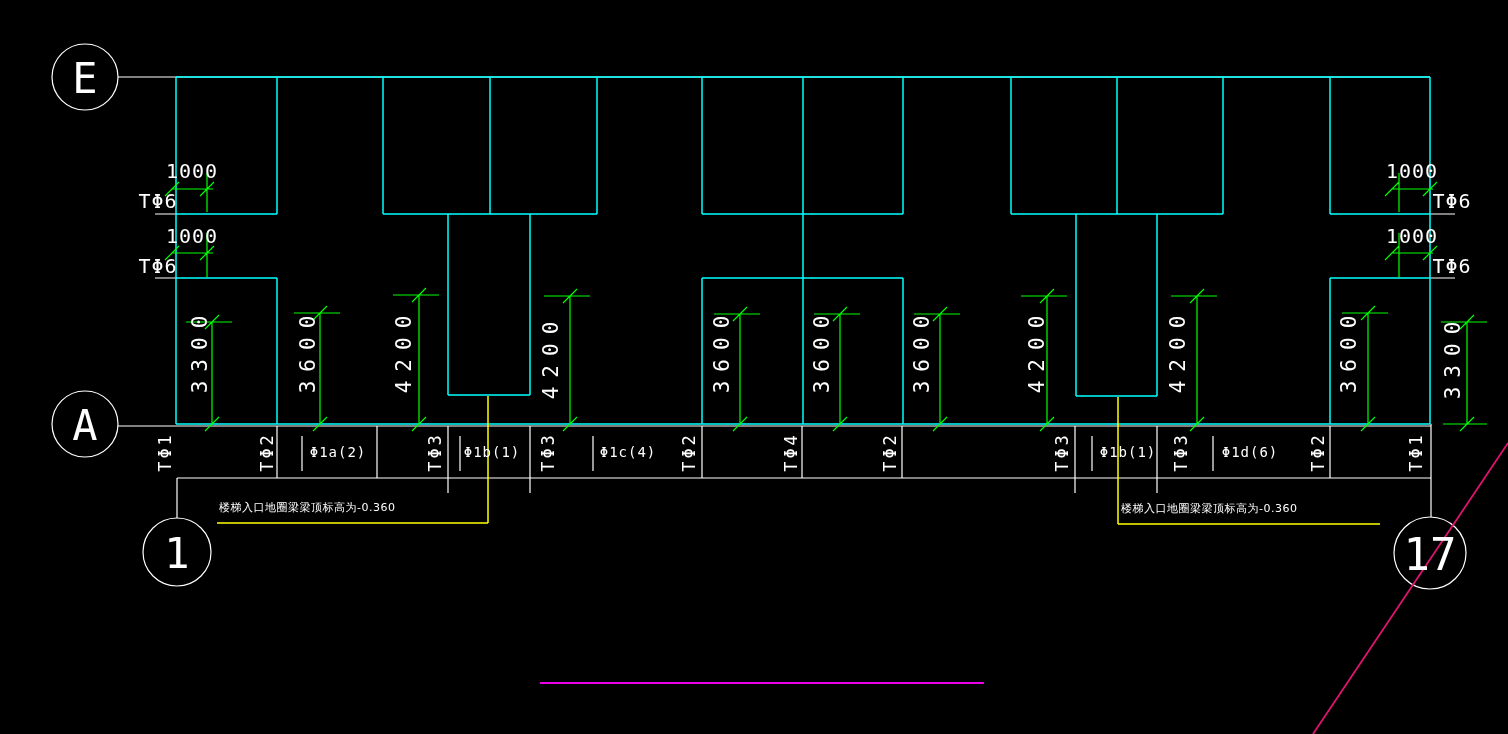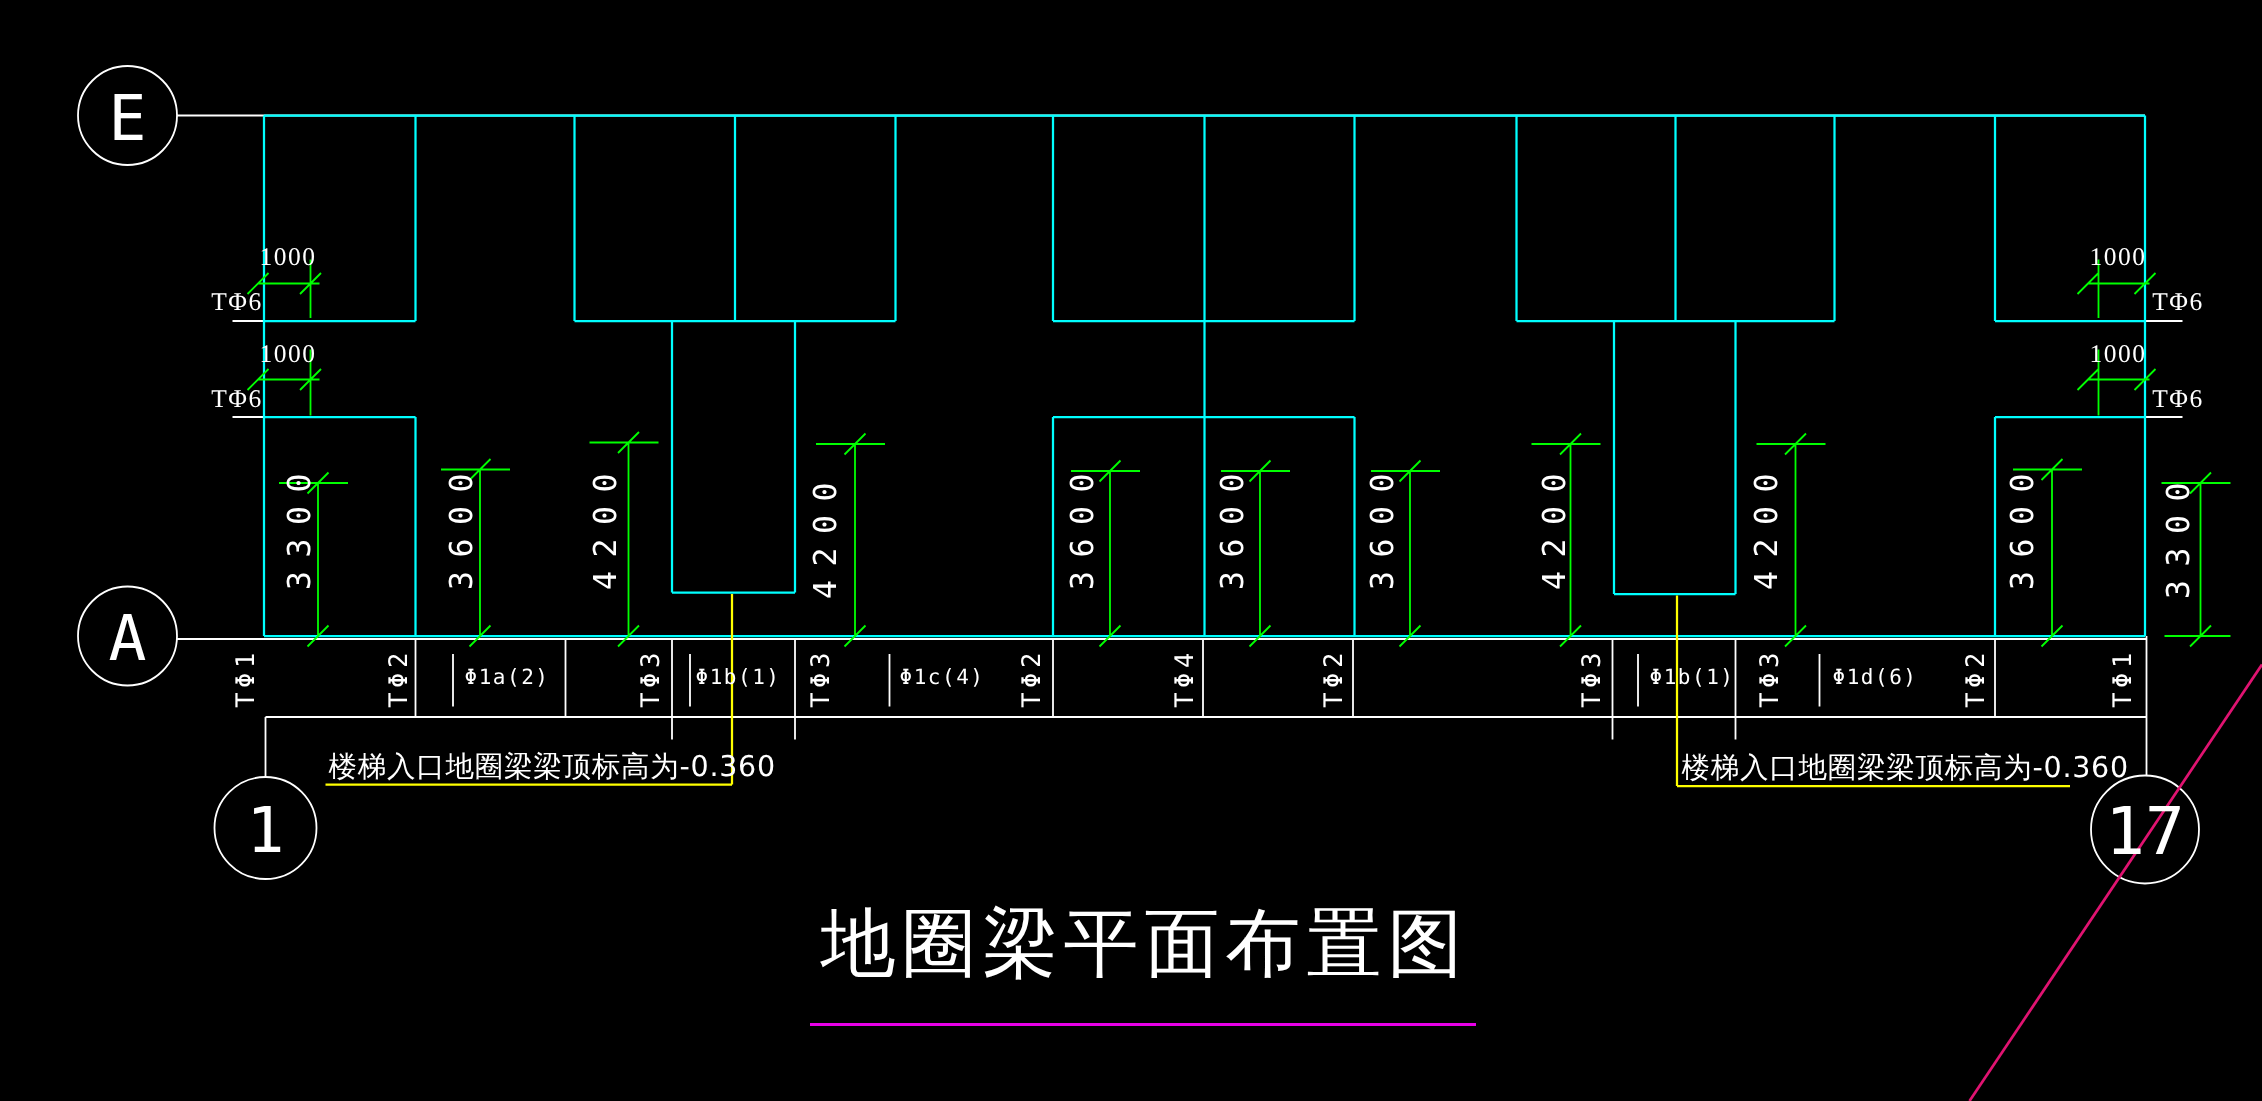--- a/index.html
+++ b/index.html
@@ -7,22 +7,22 @@
     position:relative;width:1508px;height:734px;background:var(--background,#000);
     overflow:hidden;font-family:"DejaVu Sans Mono","Liberation Mono",monospace;
   }
   .canvas svg{position:absolute;left:0;top:0;}
   .lbl{position:absolute;color:#fff;white-space:nowrap;line-height:1;
        transform:translate(-50%,-50%);font-family:"DejaVu Sans Mono","Liberation Mono",monospace;}
   .rot{transform:translate(-50%,-50%) rotate(-90deg);}
   .dimv{font-size:21px;letter-spacing:9px;}
   .tagr{font-size:17px;letter-spacing:3px;}
   .tagh{font-size:14px;letter-spacing:1px;}
-  .small{font-size:17px;letter-spacing:1px;font-family:Liberation Serif, serif;}
-  .note{position:absolute;color:#fff;font-size:19px;white-space:nowrap;line-height:1;
+  .small{font-size:20px;letter-spacing:1px;}
+  .note{position:absolute;color:#fff;font-size:11px;white-space:nowrap;line-height:1;
         font-family:"DejaVu Sans","Liberation Sans",sans-serif;letter-spacing:0.5px;}
   .bubble{font-size:42px;}
   .title{font-size:50px;letter-spacing:4px;font-family:"DejaVu Sans","Liberation Sans",sans-serif;}
   .wht{stroke:var(--line,#fff);stroke-width:1.2;fill:none;}
   .cyn{stroke:var(--wall,#0ff);stroke-width:1.5;fill:none;}
   .grn{stroke:var(--dimension,#0f0);stroke-width:1.2;fill:none;}
   .yel{stroke:var(--leader,#ff0);stroke-width:1.5;fill:none;}
   .mag{stroke:var(--title-underline,#e800e8);stroke-width:2;fill:none;}
   .pnk{stroke:var(--revision-line,#e01371);stroke-width:1.8;fill:none;}
 </style>
@@ -130,15 +130,14 @@
   <span class="lbl rot tagr" style="left:1062px;top:452px;">TΦ3</span>
   <span class="lbl tagh" style="left:1128px;top:452px;">Φ1b(1)</span>
   <span class="lbl rot tagr" style="left:1181px;top:452px;">TΦ3</span>
   <span class="lbl tagh" style="left:1250px;top:452px;">Φ1d(6)</span>
   <span class="lbl rot tagr" style="left:1318px;top:452px;">TΦ2</span>
   <span class="lbl rot tagr" style="left:1416px;top:452px;">TΦ1</span>
 
   <span class="note" style="left:219px;top:502px;">楼梯入口地圈梁梁顶标高为-0.360</span>
   <span class="note" style="left:1121px;top:503px;">楼梯入口地圈梁梁顶标高为-0.360</span>
 
-  <span class="lbl title" style="left:763px;top:629px;">地圈梁平面布置图</span>
 
 </div>
 
 </body></html>

